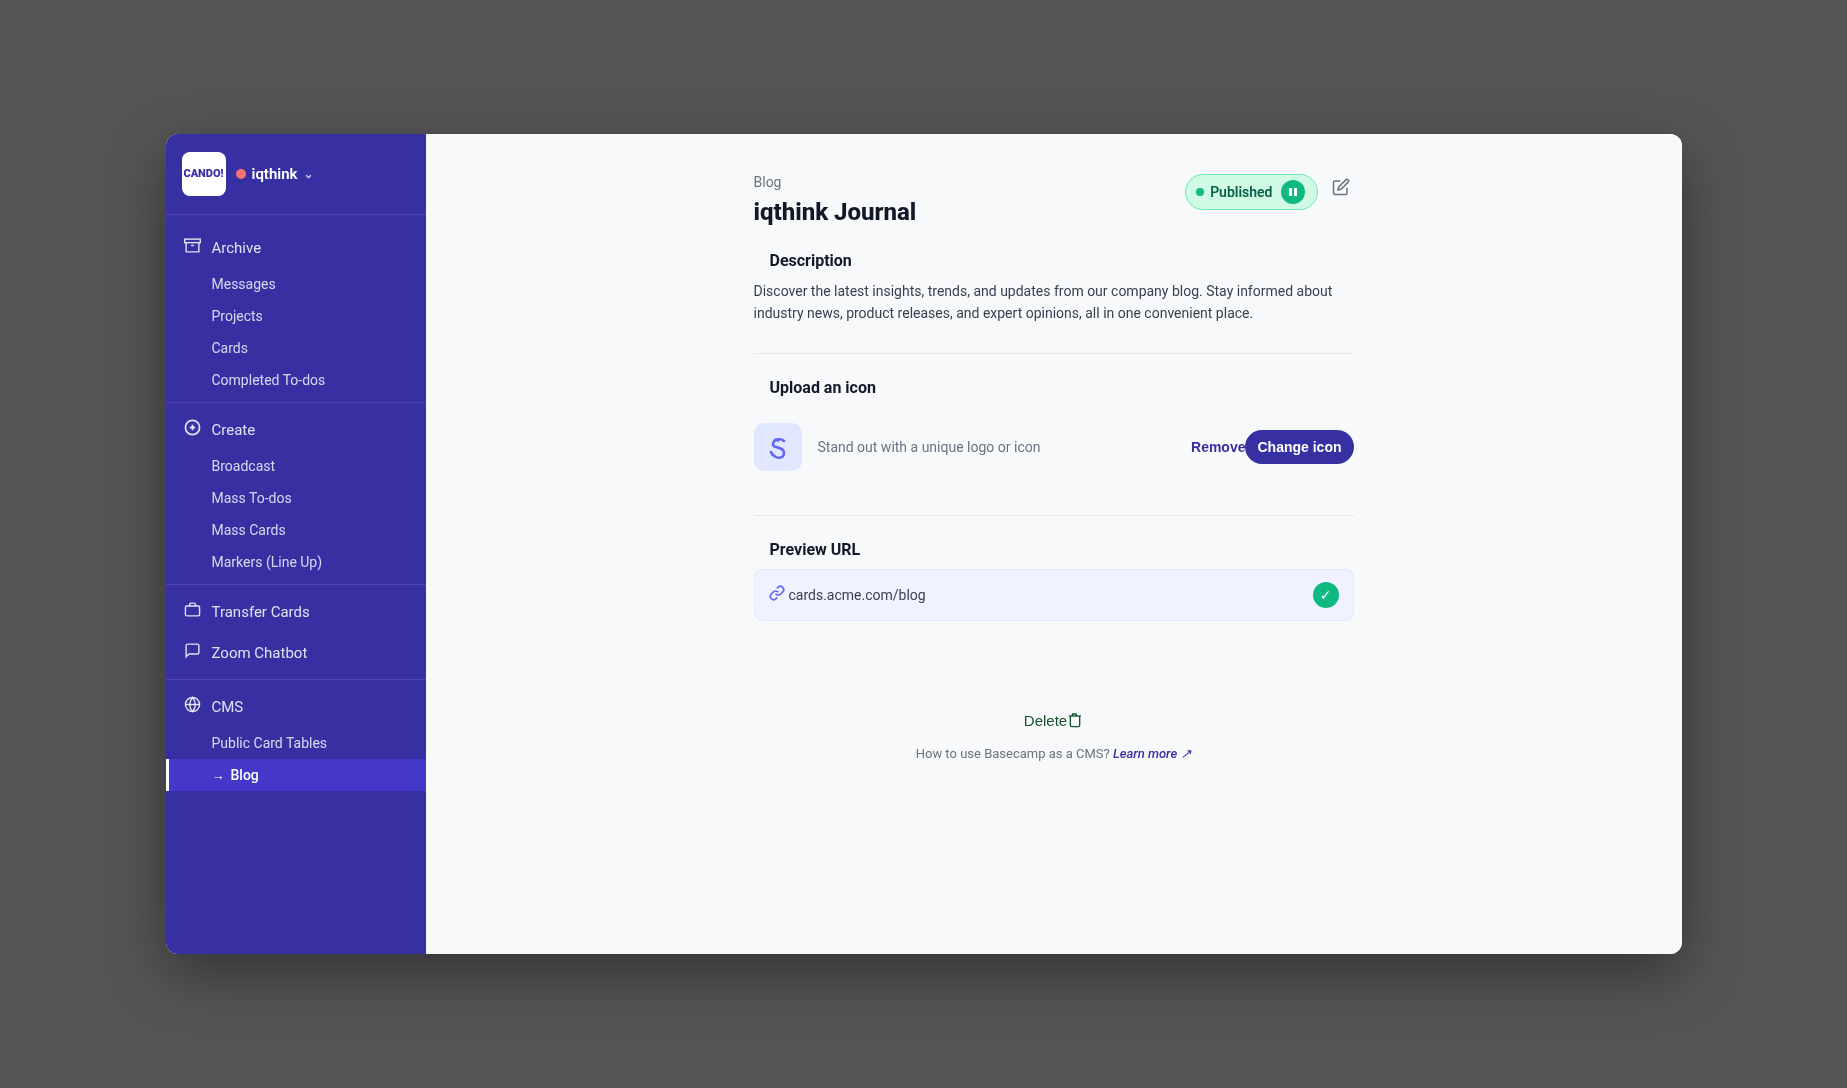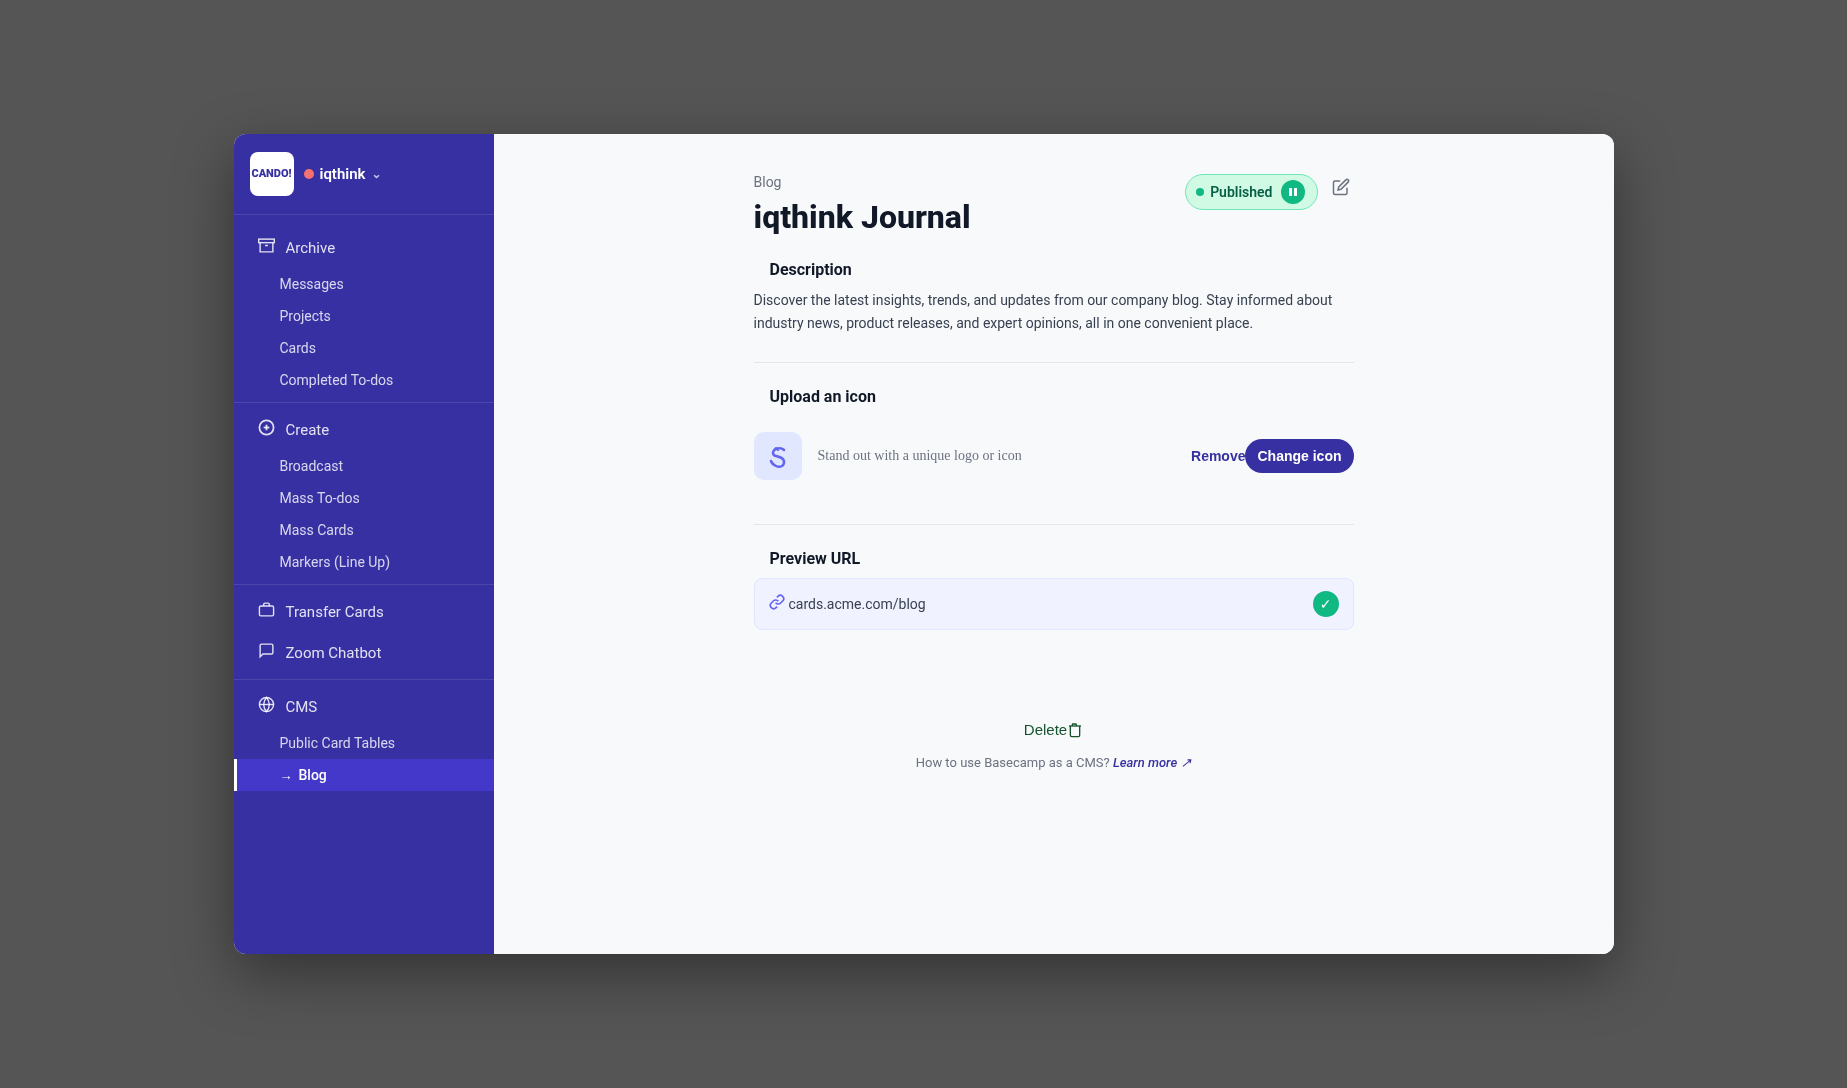--- a/index.html
+++ b/index.html
@@ -5,21 +5,21 @@
     * { box-sizing: border-box; margin: 0; padding: 0; }
     body {
       background: #555;
       display: flex;
       justify-content: center;
       align-items: center;
       min-height: 100vh;
       font-family: -apple-system, BlinkMacSystemFont, 'Segoe UI', Roboto, sans-serif;
     }
     .app-window {
-      width: 1380px;
+      width: 1516px;
       height: 820px;
       background: #fff;
       border-radius: 12px;
       overflow: hidden;
       display: flex;
       box-shadow: 0 20px 60px rgba(0,0,0,0.4);
     }
     
     .sidebar {
       width: 260px;
@@ -74,21 +74,21 @@
       color: rgba(255,255,255,0.7);
     }
     .sidebar-nav {
       padding: 12px 0;
       flex: 1;
     }
     .nav-item {
       display: flex;
       align-items: center;
       gap: 10px;
-      padding: 10px 24px;
+      padding: 10px 18px;
       font-size: 15px;
       color: rgba(255,255,255,0.85);
       cursor: pointer;
       border-radius: 0;
       transition: background 0.15s;
     }
     .nav-item-icon {
       width: 18px;
       text-align: center;
       font-size: 16px;
@@ -138,21 +138,21 @@
       color: #6b7280;
       margin-bottom: 8px;
     }
     .page-header {
       display: flex;
       justify-content: space-between;
       align-items: flex-start;
       margin-bottom: 24px;
     }
     .page-title {
-      font-size: 32px;
+      font-size: 24px;
       font-weight: 800;
       color: #111827;
       line-height: 1.2;
     }
     .header-actions {
       display: flex;
       align-items: flex-start;
       gap: 10px;
       margin-top: 0;
     }
@@ -236,21 +236,20 @@
       flex-shrink: 0;
     }
     .icon-preview svg {
       width: 28px;
       height: 28px;
     }
     .upload-text {
       flex: 1;
       font-size: 14px;
       color: #6b7280;
-      font-family: Liberation Serif, serif;
     }
     .upload-actions {
       display: flex;
       align-items: center;
       gap: 0;
     }
     .remove-btn {
       background: none;
       border: none;
       color: #3730a3;

